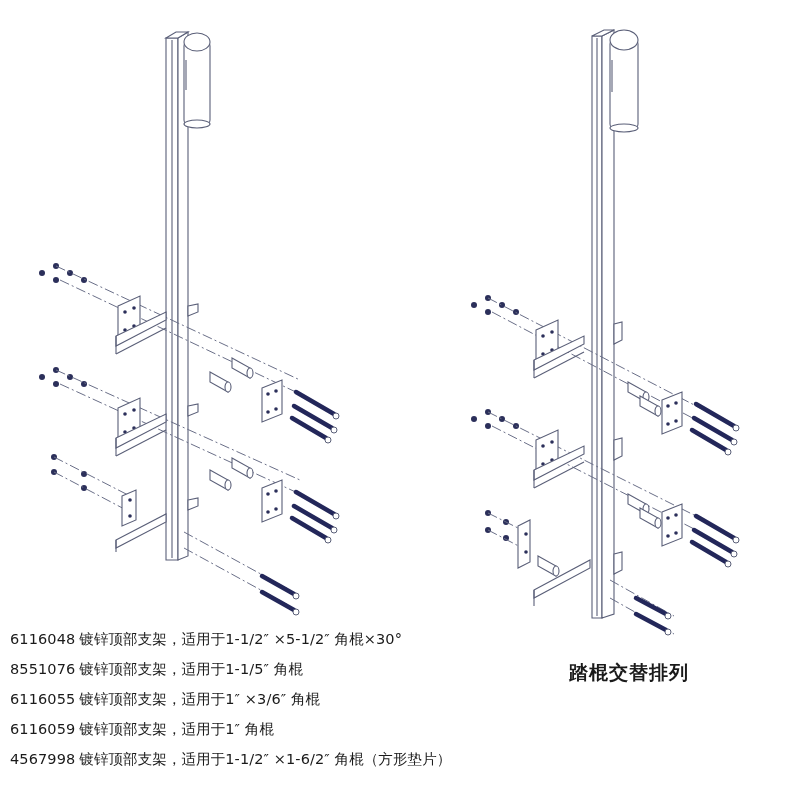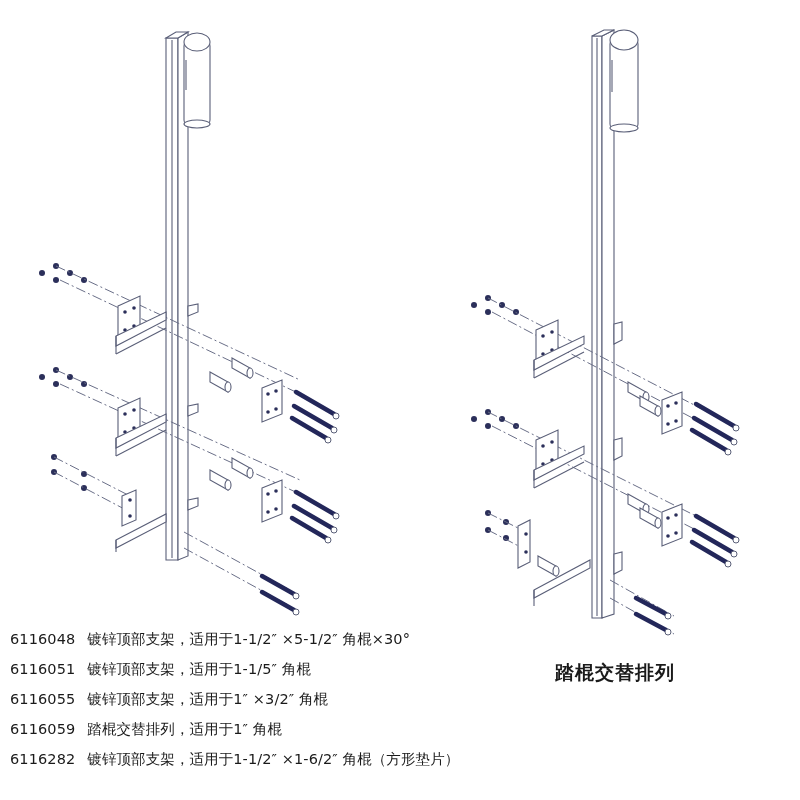--- a/index.html
+++ b/index.html
@@ -2,22 +2,22 @@
 <html><head>
 <meta charset="utf-8">
 <style>
   html, body { margin: 0; padding: 0; background: #ffffff; }
   body { width: 800px; height: 800px; position: relative; overflow: hidden;
          font-family: "DejaVu Sans", "Liberation Sans", sans-serif; color: #1a1a1a; }
   .diagram { position: absolute; left: 0; top: 0; width: 800px; height: 640px; }
   .diagram svg { width: 800px; height: 640px; display: block; }
   .spec-list { position: absolute; left: 10px; top: 624px; margin: 0; padding: 0; list-style: none; }
   .spec-item { font-size: 14.5px; line-height: 30px; height: 30px; white-space: nowrap; font-weight: 500; letter-spacing: 0.1px; }
-  .spec-code { margin-right: 12px; }
-  .caption { position: absolute; left: 555px; top: 660px; font-size: 19px; font-weight: bold; letter-spacing: 1px; }
+  .spec-code { margin-right: 4px; }
+  .caption { position: absolute; left: 569px; top: 660px; font-size: 19px; font-weight: bold; letter-spacing: 1px; }
   .ln { stroke: #5a5f78; stroke-width: 1.1; fill: none; }
   .fill { fill: #ffffff; stroke: #5a5f78; stroke-width: 1.1; }
   .dash { stroke: #6a6f88; stroke-width: 1; fill: none; stroke-dasharray: 10 3 2 3; }
   .nut { fill: #2b2f5a; }
   .bolt { stroke: #23275a; stroke-width: 4.5; stroke-linecap: round; }
   .bolthead { fill: #fff; stroke: #5a5f78; stroke-width: 1; }
 </style>
 </head>
 <body>
 
@@ -202,19 +202,19 @@
     <line class="bolt" x1="636" y1="598" x2="666" y2="614"></line>
     <line class="bolt" x1="636" y1="614" x2="666" y2="630"></line>
     <circle class="bolthead" cx="668" cy="616" r="3"></circle>
     <circle class="bolthead" cx="668" cy="632" r="3"></circle>
   </g>
 </svg>
 </div>
 
 <ul class="spec-list">
   <li class="spec-item"><span class="spec-code">6116048</span><span>镀锌顶部支架，适用于1-1/2″ ×5-1/2″ 角棍×30°</span></li>
-  <li class="spec-item"><span class="spec-code">6116051</span><span>镀锌顶部支架，适用于1-1/5″ 角棍</span></li>
-  <li class="spec-item"><span class="spec-code">6116055</span><span>镀锌顶部支架，适用于1″ ×3/2″ 角棍</span></li>
-  <li class="spec-item"><span class="spec-code">6116059</span><span>踏棍交替排列，适用于1″ 角棍</span></li>
-  <li class="spec-item"><span class="spec-code">6116282</span><span>镀锌顶部支架，适用于1-1/2″ ×1-6/2″ 角棍（方形垫片）</span></li>
+  <li class="spec-item"><span class="spec-code">8551076</span><span>镀锌顶部支架，适用于1-1/5″ 角棍</span></li>
+  <li class="spec-item"><span class="spec-code">6116055</span><span>镀锌顶部支架，适用于1″ ×3/6″ 角棍</span></li>
+  <li class="spec-item"><span class="spec-code">6116059</span><span>镀锌顶部支架，适用于1″ 角棍</span></li>
+  <li class="spec-item"><span class="spec-code">4567998</span><span>镀锌顶部支架，适用于1-1/2″ ×1-6/2″ 角棍（方形垫片）</span></li>
 </ul>
 
 <div class="caption">踏棍交替排列</div>
 
 </body></html>

